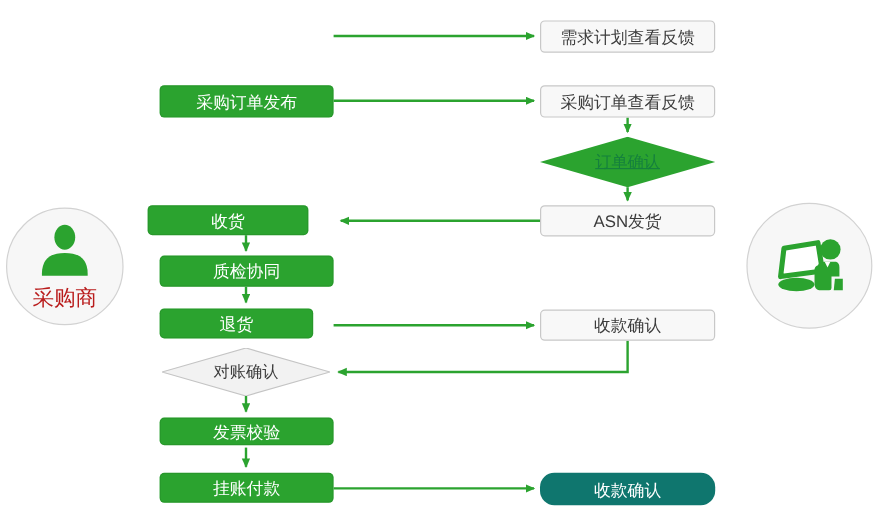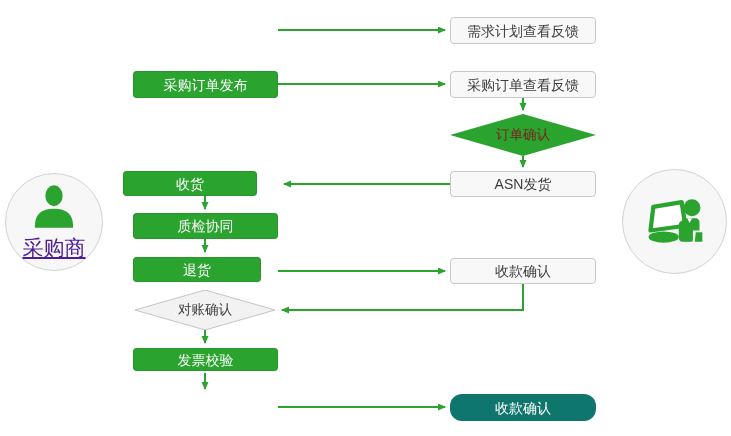--- a/index.html
+++ b/index.html
@@ -22,28 +22,28 @@
   .red-box{
     background:#0f766e;color:#ffffff;border-radius:12px;
   }
   .diamond{position:absolute;}
   .diamond svg{position:absolute;left:0;top:0;width:100%;height:100%;}
   .diamond .dlabel{
     position:absolute;left:0;top:0;width:100%;height:100%;
     display:flex;align-items:center;justify-content:center;
     font-size:13.5px;white-space:nowrap;
   }
-  .diamond-green .dlabel{color:#7f1d1d;}
+  .diamond-green .dlabel{color:#15803d;text-decoration:underline;}
   .diamond-gray  .dlabel{color:#3c3c3c;}
   .actor{
     position:absolute;border-radius:50%;
     background:#f7f7f7;border:1px solid #d2d2d2;box-sizing:border-box;
     display:flex;flex-direction:column;align-items:center;justify-content:center;
   }
-  .actor .alabel{font-size:21px;color:#4c1d95;margin-top:2px;white-space:nowrap;text-decoration:underline;}
+  .actor .alabel{font-size:18px;color:#b91c1c;margin-top:2px;white-space:nowrap;}
   .actor .aicon{line-height:0;}
 </style>
 </head>
 <body>
 
 <div class="stage">
 
   <svg class="connectors" viewBox="0 0 731 436" xmlns="http://www.w3.org/2000/svg">
     <defs>
       <marker id="ah" markerWidth="9" markerHeight="8" refX="7" refY="3.5" orient="auto" markerUnits="userSpaceOnUse">
@@ -89,20 +89,21 @@
 
   <div class="diamond diamond-gray" style="left:135px;top:290px;width:140px;height:40px">
     <svg viewBox="0 0 140 40" preserveAspectRatio="none">
       <polygon points="0,20 70,0 140,20 70,40" fill="#f2f2f2" stroke="#c4c4c4" stroke-width="1"></polygon>
     </svg>
     <span class="dlabel">对账确认</span>
   </div>
 
   <div class="node green-box" style="left:133px;top:348px;width:145px;height:23px">发票校验</div>
 
+  <div class="node green-box" style="left:133px;top:394px;width:145px;height:25px">挂账付款</div>
 
   <div class="node white-box" style="left:450px;top:17px;width:146px;height:27px">需求计划查看反馈</div>
 
   <div class="node white-box" style="left:450px;top:71px;width:146px;height:27px">采购订单查看反馈</div>
 
   <div class="diamond diamond-green" style="left:450px;top:114px;width:146px;height:42px">
     <svg viewBox="0 0 146 42" preserveAspectRatio="none">
       <polygon points="0,21 73,0 146,21 73,42" fill="#2ba32f"></polygon>
     </svg>
     <span class="dlabel">订单确认</span>

